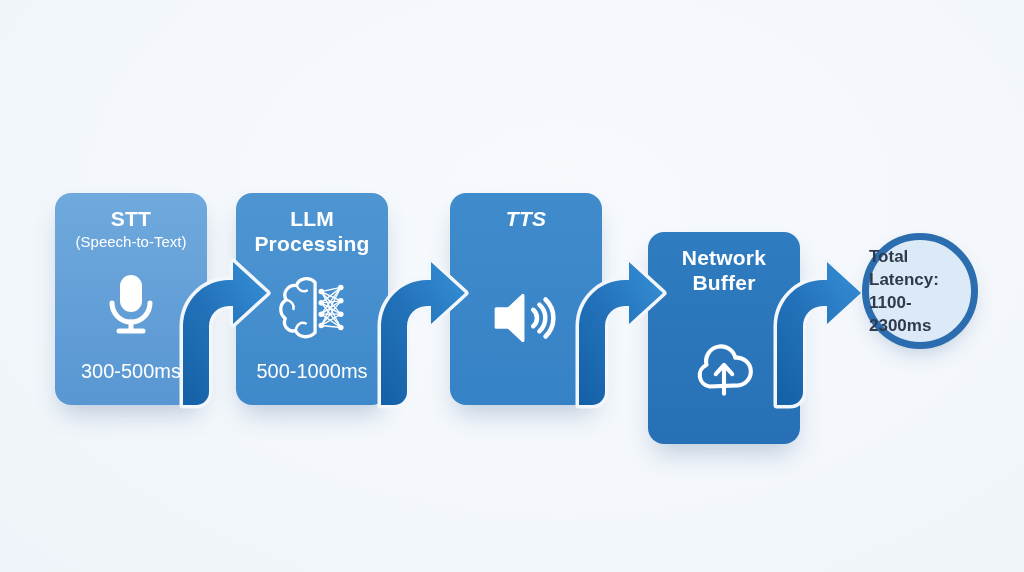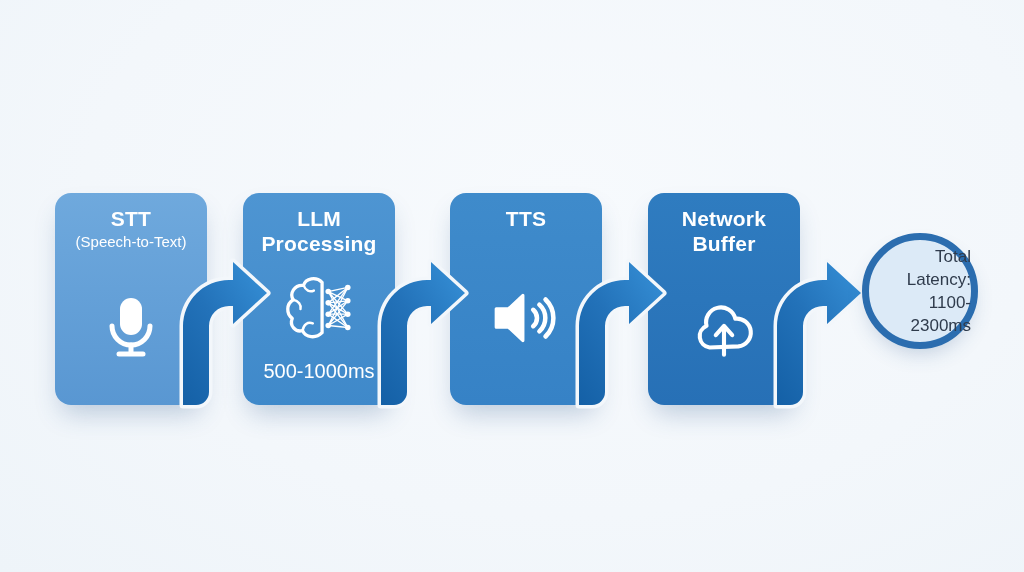--- a/index.html
+++ b/index.html
@@ -8,60 +8,61 @@
     background:radial-gradient(ellipse at 55% 35%, #f7fafd 0%, #f3f7fb 60%, #eef4f9 100%);
     font-family:"Liberation Sans","DejaVu Sans",sans-serif;
   }
   .flow-box{
     position:absolute;top:193px;width:152px;height:212px;border-radius:16px;
     display:flex;flex-direction:column;align-items:center;
     color:#fff;z-index:1;
     box-shadow:0 14px 26px -6px rgba(44,86,140,0.28);
   }
   .flow-box.b1{left:55px; background:linear-gradient(180deg,#6fa9dd,#5997d2);}
-  .flow-box.b2{left:243px;background:linear-gradient(180deg,#4e95d2,#3f89ca);}
-  .flow-box.b3{left:450px;background:linear-gradient(180deg,#3f8bcb,#3682c6);}
-  .flow-box.b4{left:648px;background:linear-gradient(180deg,#2f7cc0,#2770b6);}
+  .flow-box.b2{left:236px;background:linear-gradient(180deg,#4e95d2,#3f89ca);}
+  .flow-box.b3{left:450px;background:linear-gradient(180deg,#3f8bcb,#3682c6);font-style:italic;}
+  .flow-box.b4{left:648px;background:linear-gradient(180deg,#2f7cc0,#2770b6);margin-top:39px;}
   .box-title{
     margin-top:13px;font-size:21px;font-weight:bold;line-height:25px;
     text-align:center;white-space:pre-line;letter-spacing:.2px;
   }
   .box-sub{font-size:15px;line-height:22px;text-align:left;}
   .box-sub:empty{display:none;}
   .icon-wrap{flex:1;display:flex;align-items:center;justify-content:center;}
   .box-time{font-size:20px;line-height:24px;margin-bottom:22px;text-align:center;}
   .arrow-layer{position:absolute;left:0;top:0;z-index:2;pointer-events:none;}
   .total-circle{
     position:absolute;left:862px;top:233px;width:102px;height:102px;
     border:7px solid #2b6daf;border-radius:50%;background:#dceaf7;
     display:flex;align-items:center;justify-content:center;z-index:3;
     box-shadow:0 10px 22px -8px rgba(44,86,140,0.30);
   }
   .total-text{
-    font-size:17px;font-weight:normal;line-height:23px;color:#2f3b4c;
-    text-align:right;white-space:pre-line;
+    font-size:17px;font-weight:bold;line-height:23px;color:#2f3b4c;
+    text-align:left;white-space:pre-line;
   }
   .icon-svg{display:block;}
 </style>
 </head>
 <body>
 
 <div class="stage">
 
   <div class="flow-box b1">
     <div class="box-title">STT</div>
     <div class="box-sub">(Speech-to-Text)</div>
     <div class="icon-wrap">
       <svg class="icon-svg" width="72" height="72" viewBox="-36 -36 72 72">
         <rect x="-11" y="-31" width="22" height="37" rx="11" fill="#fff"></rect>
         <path d="M -19 -3 A 19 19 0 0 0 19 -3" fill="none" stroke="#fff" stroke-width="5" stroke-linecap="round"></path>
         <path d="M 0 16 L 0 23" stroke="#fff" stroke-width="5" stroke-linecap="round"></path>
         <path d="M -12 25 L 12 25" stroke="#fff" stroke-width="5" stroke-linecap="round"></path>
       </svg>
     </div>
+    <div class="box-time">300-500ms</div>
   </div>
 
   <div class="flow-box b2">
     <div class="box-title">LLM
 Processing</div>
 
     <div class="icon-wrap">
       <svg class="icon-svg" width="74" height="74" viewBox="-36 -36 72 72">
         <path d="M 3 -25 C -3 -31 -13 -29 -15 -22 C -24 -23 -29 -14 -25 -8 C -32 -4 -32 6 -26 10 C -29 17 -23 24 -16 22 C -13 29 -3 30 3 24 Z" fill="none" stroke="#fff" stroke-width="3.2" stroke-linejoin="round"></path>
         <path d="M -15 -22 C -13 -17 -9 -15 -5 -17 M -25 -8 C -20 -7 -17 -3 -18 1 M -16 22 C -15 16 -11 13 -6 15" fill="none" stroke="#fff" stroke-width="2.4" stroke-linecap="round"></path>

